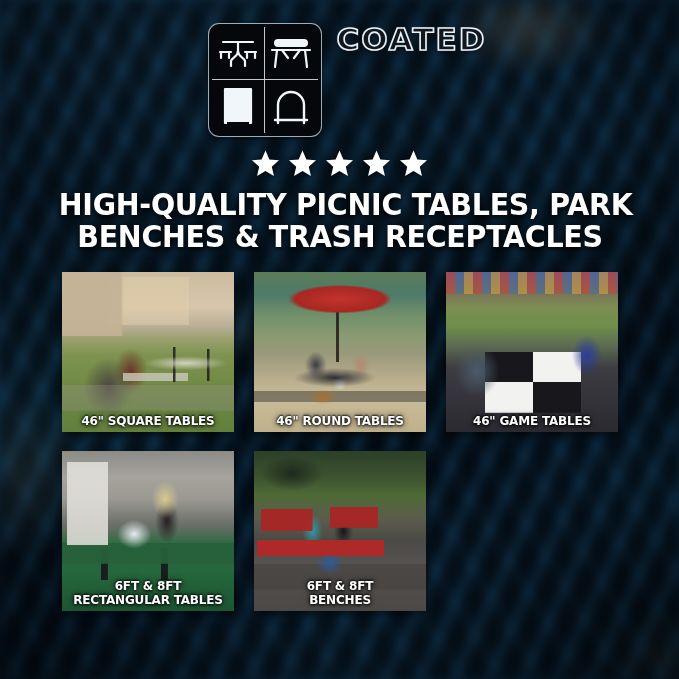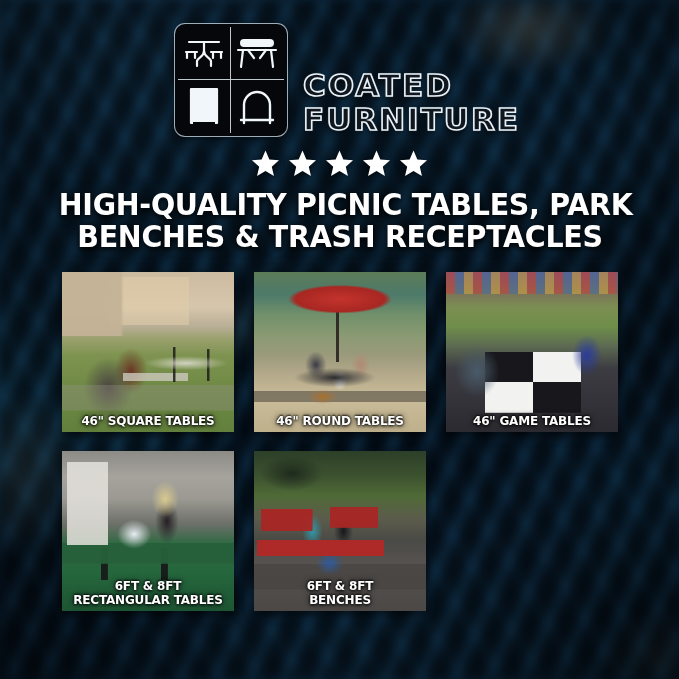--- a/index.html
+++ b/index.html
@@ -51,21 +51,21 @@
   .bg-vignette{
     background:radial-gradient(ellipse 90% 85% at 50% 48%, rgba(0,0,0,0) 38%, rgba(0,0,0,.55) 100%);
   }
   .bg-darkwash{background:rgba(6,20,34,0.30);}
 
   
   .content{position:absolute;inset:0;display:flex;flex-direction:column;align-items:center;}
 
   
   .logo-row{
-    display:flex;align-items:flex-end;justify-content:center;
+    display:flex;align-items:flex-start;justify-content:center;
     gap:16px;margin-top:24px;margin-left:16px;
   }
   .logo-mark{
     width:112px;height:112px;
     background:#05070a;
     border-radius:10px;
     display:grid;grid-template-columns:1fr 1fr;grid-template-rows:1fr 1fr;
     padding:3px;box-sizing:border-box;
     box-shadow:0 0 0 1px rgba(210,225,235,.75), 0 2px 7px rgba(0,0,0,.65);
   }
@@ -321,21 +321,20 @@
         <div class="logo-cell br">
           <svg width="36" height="40" viewBox="0 0 36 40" fill="none" stroke="#f0f6fa" stroke-width="2.4" stroke-linecap="round" stroke-linejoin="round">
             <path d="M5 36 V18 A13 13 0 0 1 31 18 V36"></path>
             <path d="M2 33 H34"></path>
           </svg>
         </div>
       </div>
 
       <div class="logo-type">
         <div class="logo-line">COATED</div>
-        <div class="logo-line">FURNITURE</div>
       </div>
     </div>
 
     <div class="stars">
       <svg class="star" viewBox="0 0 24 24">
           <polygon points="12,1.2 15.2,8.6 23.2,9.3 17.2,14.6 19,22.4 12,18.2 5,22.4 6.8,14.6 0.8,9.3 8.8,8.6" fill="#ffffff"></polygon>
         </svg>
       <svg class="star" viewBox="0 0 24 24">
           <polygon points="12,1.2 15.2,8.6 23.2,9.3 17.2,14.6 19,22.4 12,18.2 5,22.4 6.8,14.6 0.8,9.3 8.8,8.6" fill="#ffffff"></polygon>
         </svg>

